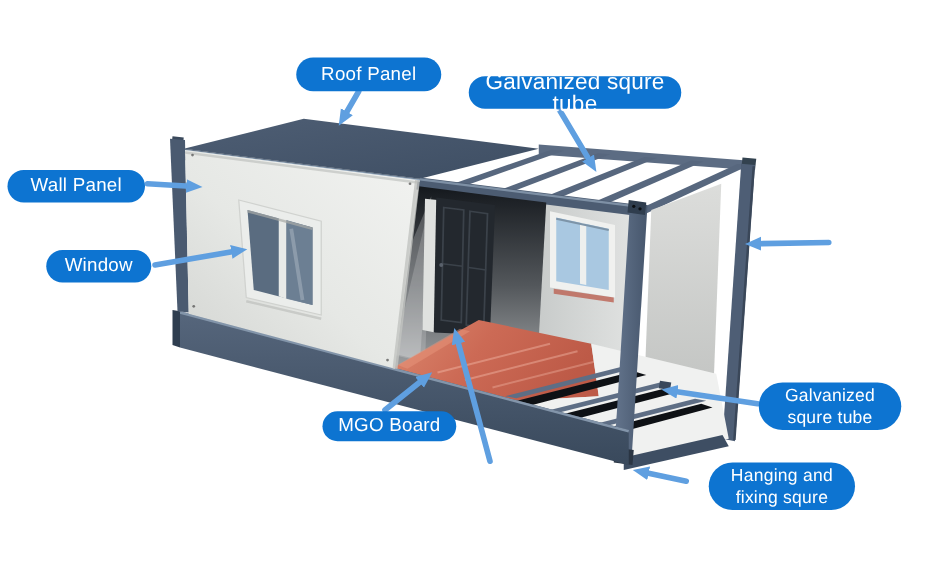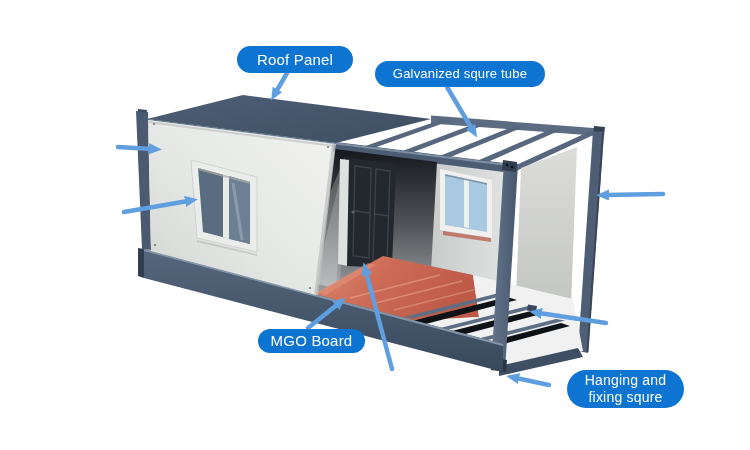--- a/index.html
+++ b/index.html
@@ -200,31 +200,41 @@
       <path class="arrow" d="M392,369 L366,272" marker-end="url(#ah)"></path>
       <path class="arrow" d="M606,323 L539,313" marker-end="url(#ah)"></path>
       <path class="arrow" d="M549,385 L516,378" marker-end="url(#ah)"></path>
     </g>
   </svg>
 
   <div class="pill" style="left:237px;top:46px;width:116px;height:27px;">
     <span>Roof Panel</span>
   </div>
 
-  <div class="pill" style="left:375px;top:61px;width:170px;height:26px;font-size:13px;">
+  <div class="pill" style="left:375px;top:61px;width:170px;height:26px;font-size:18px;">
     <span>Galvanized squre tube</span>
   </div>
 
-
+  <div class="pill" style="left:6px;top:136px;width:110px;height:26px;">
+    <span>Wall Panel</span>
+  </div>
+
+  <div class="pill" style="left:37px;top:200px;width:84px;height:26px;">
+    <span>Window</span>
+  </div>
 
 
   <div class="pill" style="left:226px;top:329px;width:107px;height:24px;margin-left:32px;">
     <span>MGO Board</span>
   </div>
 
 
+  <div class="pill two-line" style="left:607px;top:306px;width:114px;height:38px;">
+    <span>Galvanized</span>
+    <span>squre tube</span>
+  </div>
 
   <div class="pill two-line" style="left:567px;top:370px;width:117px;height:38px;">
     <span>Hanging and</span>
     <span>fixing squre</span>
   </div>
 
 </div>
 
 </body></html>

